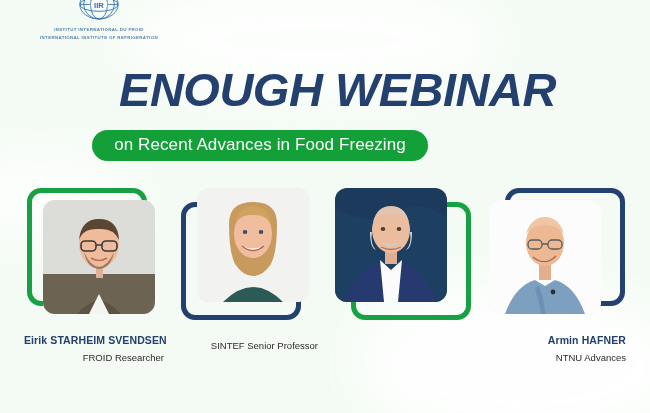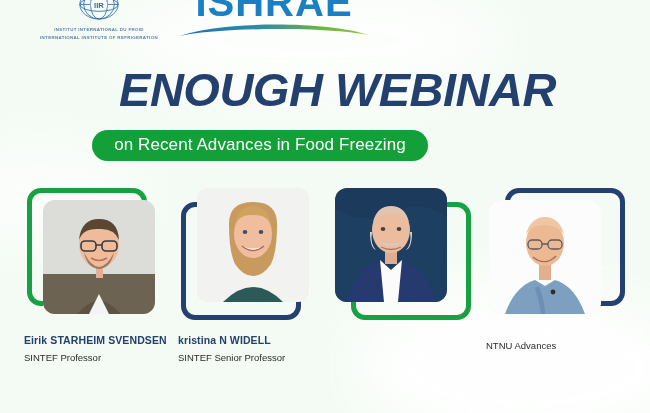--- a/index.html
+++ b/index.html
@@ -55,21 +55,21 @@
          background:#e8e8e8;}
   .ph-a{left:19px;top:14px;}
   .ph-b{left:19px;top:2px;}
   .ph-c{left:3px;top:2px;}
   .ph-d{left:3px;top:14px;}
   .photo svg{display:block;width:100%;height:100%;}
 
   
   .names{position:absolute;top:334px;left:0;width:650px;z-index:5;
          display:flex;justify-content:center;gap:14px;}
-  .name-col{width:140px;text-align:left;}
+  .name-col{width:140px;text-align:right;}
   .sp-name{font-size:10.5px;font-weight:700;color:#24406e;letter-spacing:.1px;
            white-space:nowrap;}
   .sp-role{font-size:9.5px;font-weight:400;color:#2b2b2b;margin-top:6px;
            white-space:nowrap;}
 </style>
 </head>
 <body>
 
 <div class="bg-wrap">
   <div class="blob blob-d"></div>
@@ -91,34 +91,20 @@
           <line x1="5" y1="20" x2="55" y2="20"></line>
         </g>
         <ellipse cx="30" cy="20" rx="11" ry="7.5" fill="#ffffff" opacity=".92"></ellipse>
         <text x="30" y="24" text-anchor="middle" font-family="Liberation Sans, sans-serif" font-size="10" font-weight="700" fill="#2e6fae">IIR</text>
       </svg>
     </div>
     <div class="iir-caption">INSTITUT INTERNATIONAL DU FROID</div>
     <div class="iir-caption">INTERNATIONAL INSTITUTE OF REFRIGERATION</div>
   </div>
 
-  <div class="ishrae-logo">
-    <div class="ishrae-word">ISHRAE</div>
-    <svg class="ishrae-swoosh" viewBox="0 0 192 16">
-      <defs>
-        <linearGradient id="sw" x1="0" y1="0" x2="1" y2="0">
-          <stop offset="0%" stop-color="#1b6fb8"></stop>
-          <stop offset="45%" stop-color="#2f8fa0"></stop>
-          <stop offset="75%" stop-color="#6cb544"></stop>
-          <stop offset="100%" stop-color="#8dc63f"></stop>
-        </linearGradient>
-      </defs>
-      <path d="M2 14 C45 -1 148 -1 190 13 C148 5 45 5 2 14 Z" fill="url(#sw)"></path>
-    </svg>
-  </div>
 
 </div>
 
 <div class="title">ENOUGH WEBINAR</div>
 
 <div class="subtitle-row">
   <span class="subtitle">on Recent Advances in Food Freezing</span>
 </div>
 
 <div class="speakers">
@@ -201,28 +187,28 @@
       </svg>
     </div>
   </div>
 
 </div>
 
 <div class="names">
 
   <div class="name-col">
     <div class="sp-name">Eirik STARHEIM SVENDSEN</div>
-    <div class="sp-role">SINTEF Professor</div>
-  </div>
-
-  <div class="name-col">
-    <div class="sp-name">kristina N WIDELL</div>
+    <div class="sp-role">FROID Researcher</div>
+  </div>
+
+  <div class="name-col">
     <div class="sp-role">SINTEF Senior Professor</div>
   </div>
 
   <div class="name-col">
   </div>
 
   <div class="name-col">
+    <div class="sp-name">Armin HAFNER</div>
     <div class="sp-role">NTNU Advances</div>
   </div>
 
 </div>
 
 </body></html>

